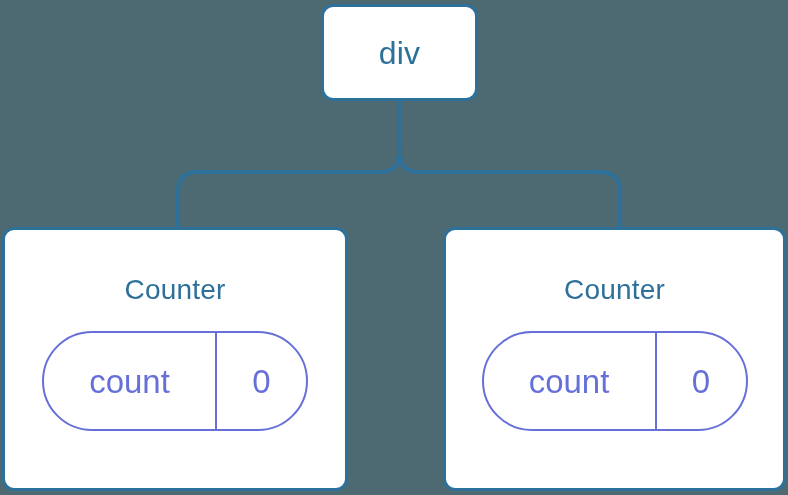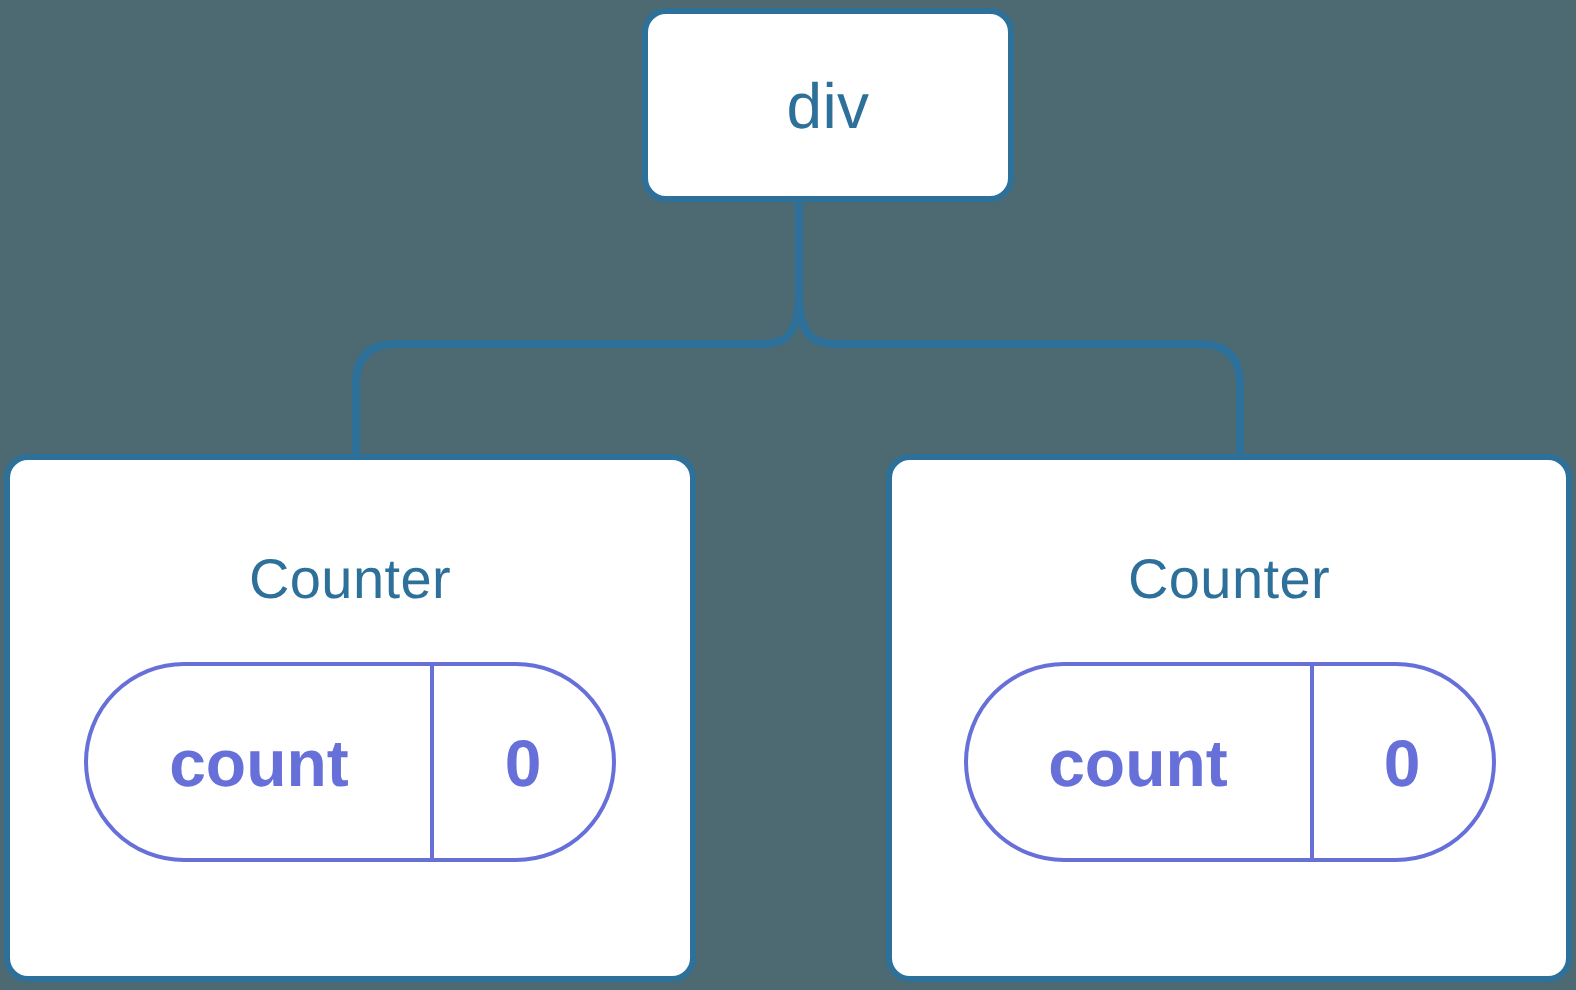--- a/index.html
+++ b/index.html
@@ -40,21 +40,21 @@
     border-radius: 12px;
     display: flex;
     flex-direction: column;
     align-items: center;
   }
 
   
   .node-root {
     left: 321px;
     top: 4px;
-    width: 186px;
+    width: 157px;
     height: 97px;
     justify-content: center;
   }
   .node-root .node-title {
     font-size: 32px;
     color: #2d7099;
     line-height: 1;
     letter-spacing: 0.2px;
   }
 
@@ -78,21 +78,20 @@
   
   .state-pill {
     margin-top: 27px;
     height: 100px;
     box-sizing: border-box;
     border: 2px solid #6670d8;
     border-radius: 50px;
     display: flex;
     align-items: stretch;
     background: transparent;
-    font-weight: bold;
   }
   .pill-left  { width: 266px; }
   .pill-right { width: 266px; }
 
   .pill-key,
   .pill-value {
     display: flex;
     align-items: center;
     justify-content: center;
     color: #6670d8;

